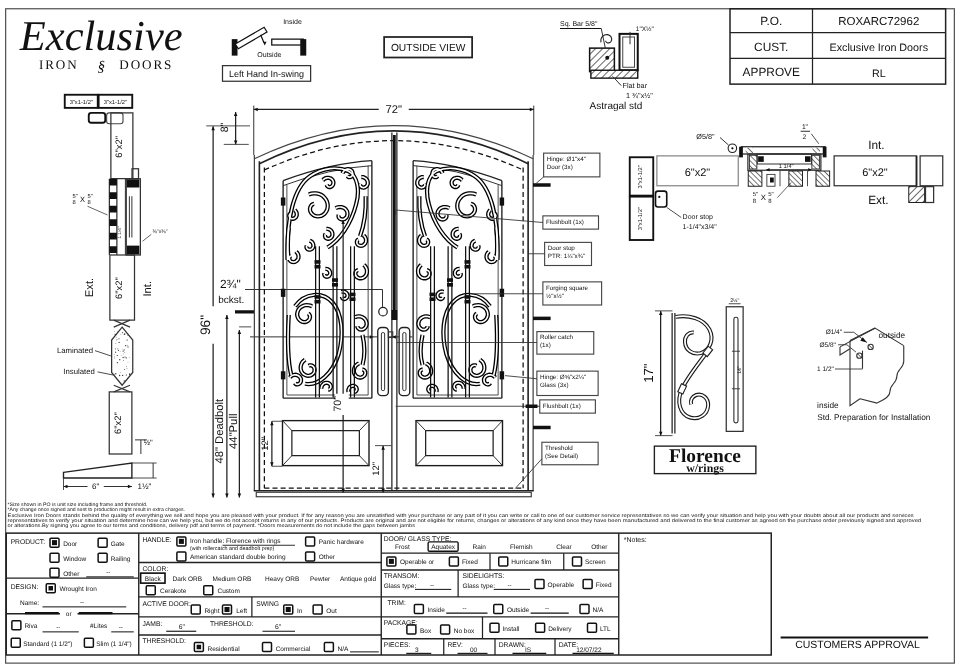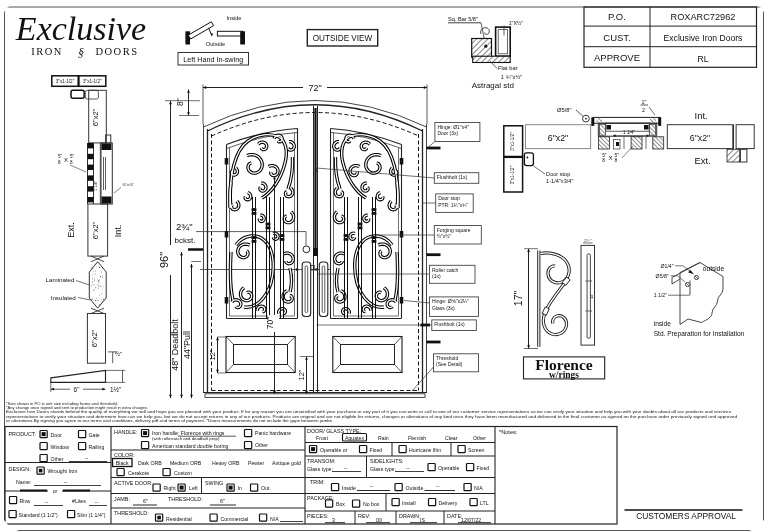--- a/index.html
+++ b/index.html
@@ -1,16 +1,16 @@
 <!DOCTYPE html>
 <html><head>
 <meta charset="utf-8">
 <style>
 html,body{margin:0;padding:0;background:#fff;}
-#page{position:relative;width:768px;height:532px;overflow:hidden;border-radius:26px;}
+#page{position:relative;width:768px;height:532px;overflow:hidden;}
 svg{display:block;}
 </style>
 </head>
 <body>
 <div id="page">
 <svg width="768" height="532" viewBox="0 0 768 532" font-family="Liberation Sans, sans-serif">
 <rect width="768" height="532" fill="#fff"></rect>
 <defs>
 <pattern id="hat" width="4" height="4" patternUnits="userSpaceOnUse" patternTransform="rotate(45)">
           <rect width="4" height="4" fill="#fff"></rect>

